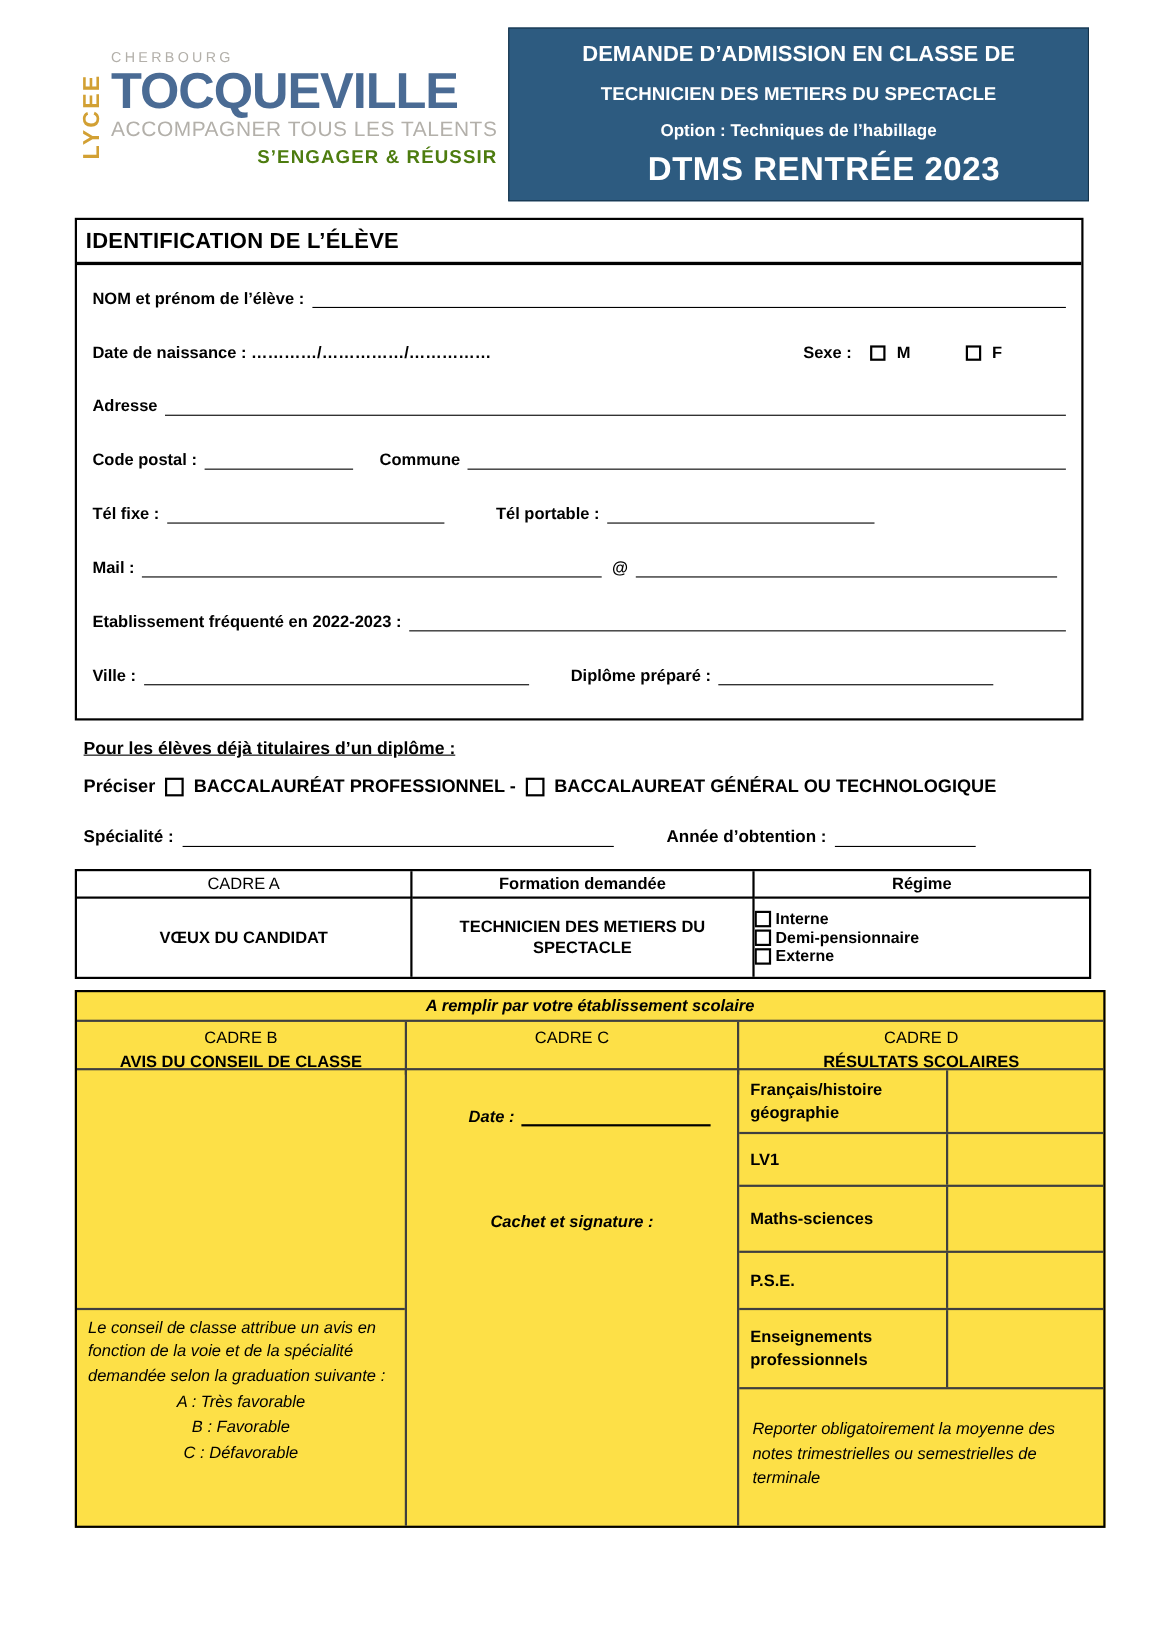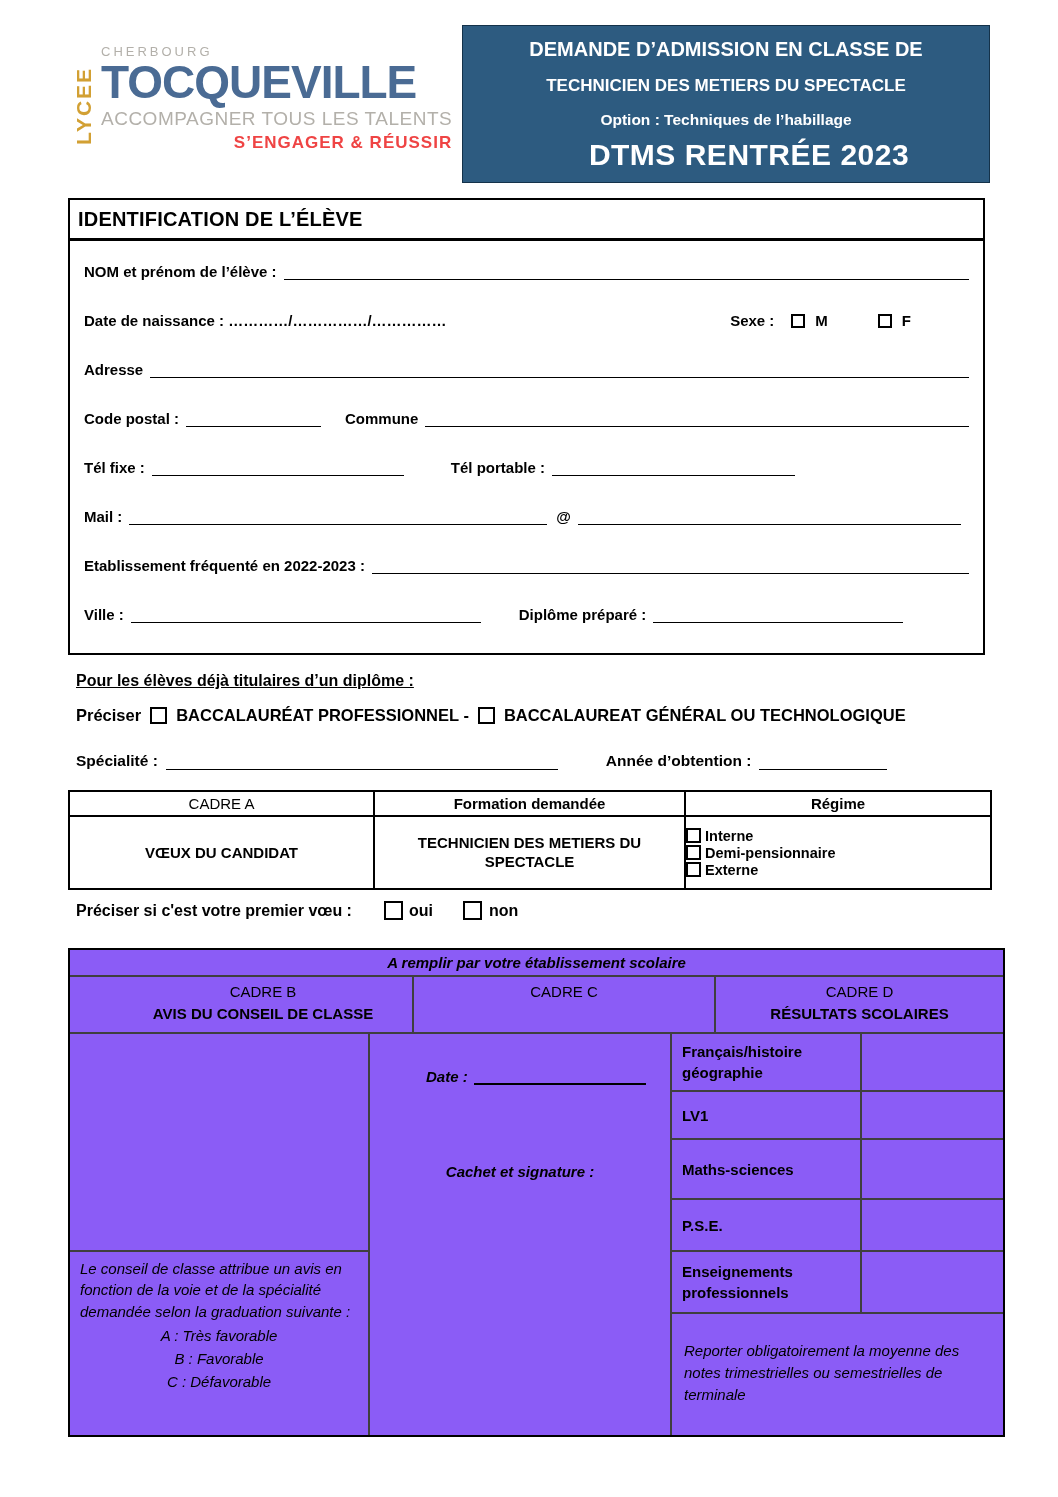--- a/index.html
+++ b/index.html
@@ -15,21 +15,21 @@
   .logo { position:absolute; left:72px; top:44px; display:flex; }
   .logo-lycee {
     writing-mode:vertical-rl; transform:rotate(180deg);
     font-size:21px; font-weight:bold; letter-spacing:2px;
     color:#d2a033; height:104px; margin-top:10px; text-align:center;
   }
   .logo-right { margin-left:5px; }
   .logo-city { font-size:13px; letter-spacing:3px; color:#b3b0aa; }
   .logo-name { font-size:46px; font-weight:bold; letter-spacing:-1px; color:#4a6b94; line-height:1.02; }
   .logo-tag1 { font-size:19px; letter-spacing:0.5px; color:#b3b0aa; margin-top:2px; }
-  .logo-tag2 { font-size:17px; font-weight:bold; letter-spacing:1px; color:#ef4444; text-align:right; margin-top:3px; }
+  .logo-tag2 { font-size:17px; font-weight:bold; letter-spacing:1px; color:#4d7c0f; text-align:right; margin-top:3px; }
 
   
   .header-box {
     position:absolute; left:462px; top:25px; width:528px; height:158px;
     background:#2d5b80; border:1px solid #14324a; color:#fff; text-align:center;
   }
   .hb1 { font-size:20px; font-weight:bold; margin-top:12px; }
   .hb2 { font-size:17px; font-weight:bold; margin-top:15px; }
   .hb3 { font-size:15.5px; font-weight:bold; margin-top:15px; }
   .hb4 { font-size:30px; font-weight:bold; margin-top:9px; letter-spacing:0.5px;margin-left:46px; }
@@ -73,29 +73,29 @@
   .ca-regime .rrow { display:flex; align-items:center; gap:4px; font-size:14.5px; }
   .ca-regime .cb { width:15px; height:15px; }
 
   .premier-voeu { position:absolute; left:76px; top:901px; display:flex; align-items:center; font-size:16px; font-weight:bold; }
   .premier-voeu .cb { width:19px; height:19px; border-width:2px; }
   .pv-cb1 { margin-left:32px; margin-right:6px; }
   .pv-cb2 { margin-left:30px; margin-right:7px; }
 
   
   .bt {
-    position:absolute; left:68px; top:948px; width:937px; height:489px;
-    background:#8b5cf6; border:2px solid #000; font-size:15px;
+    position:absolute; left:68px; top:900px; width:937px; height:489px;
+    background:#fde047; border:2px solid #000; font-size:15px;
     display:flex; flex-direction:column;
   }
   .bt-title {
     height:27px; border-bottom:2px solid #3f3f3f;
     font-weight:bold; font-style:italic; text-align:center; line-height:25px;
   }
-  .bt-header { display:grid; grid-template-columns:300px 302px 1fr; height:57px; border-bottom:2px solid #3f3f3f;padding-left:44px; }
+  .bt-header { display:grid; grid-template-columns:300px 302px 1fr; height:44px; border-bottom:2px solid #3f3f3f; }
   .bt-hcell { border-right:2px solid #3f3f3f; text-align:center; padding-top:4px; line-height:1.45; }
   .bt-hcell.last { border-right:none; }
   .bt-hcell .bold { font-weight:bold; }
   .bt-body { display:grid; grid-template-columns:300px 302px 1fr; flex:1; }
 
   .col-b { border-right:2px solid #3f3f3f; display:flex; flex-direction:column; }
   .b-empty { height:218px; border-bottom:2px solid #3f3f3f; }
   .b-avis { flex:1; font-style:italic; font-size:15px; padding:6px 10px 15px 10px; line-height:1.42; }
   .b-grades { text-align:center; margin-top:2px; }
   .b-grades div { line-height:1.55; }
@@ -278,20 +278,20 @@
         <div class="subj-value"></div>
       </div>
       <div class="subj-row" style="height:60px;">
         <div class="subj-label">Maths-sciences</div>
         <div class="subj-value"></div>
       </div>
       <div class="subj-row" style="height:52px;">
         <div class="subj-label">P.S.E.</div>
         <div class="subj-value"></div>
       </div>
-      <div class="subj-row" style="height:62px;">
+      <div class="subj-row" style="height:72px;">
         <div class="subj-label">Enseignements professionnels</div>
         <div class="subj-value"></div>
       </div>
       <div class="d-note">Reporter obligatoirement la moyenne des notes trimestrielles ou semestrielles de terminale</div>
     </div>
   </div>
 </div>
 
 </body></html>

